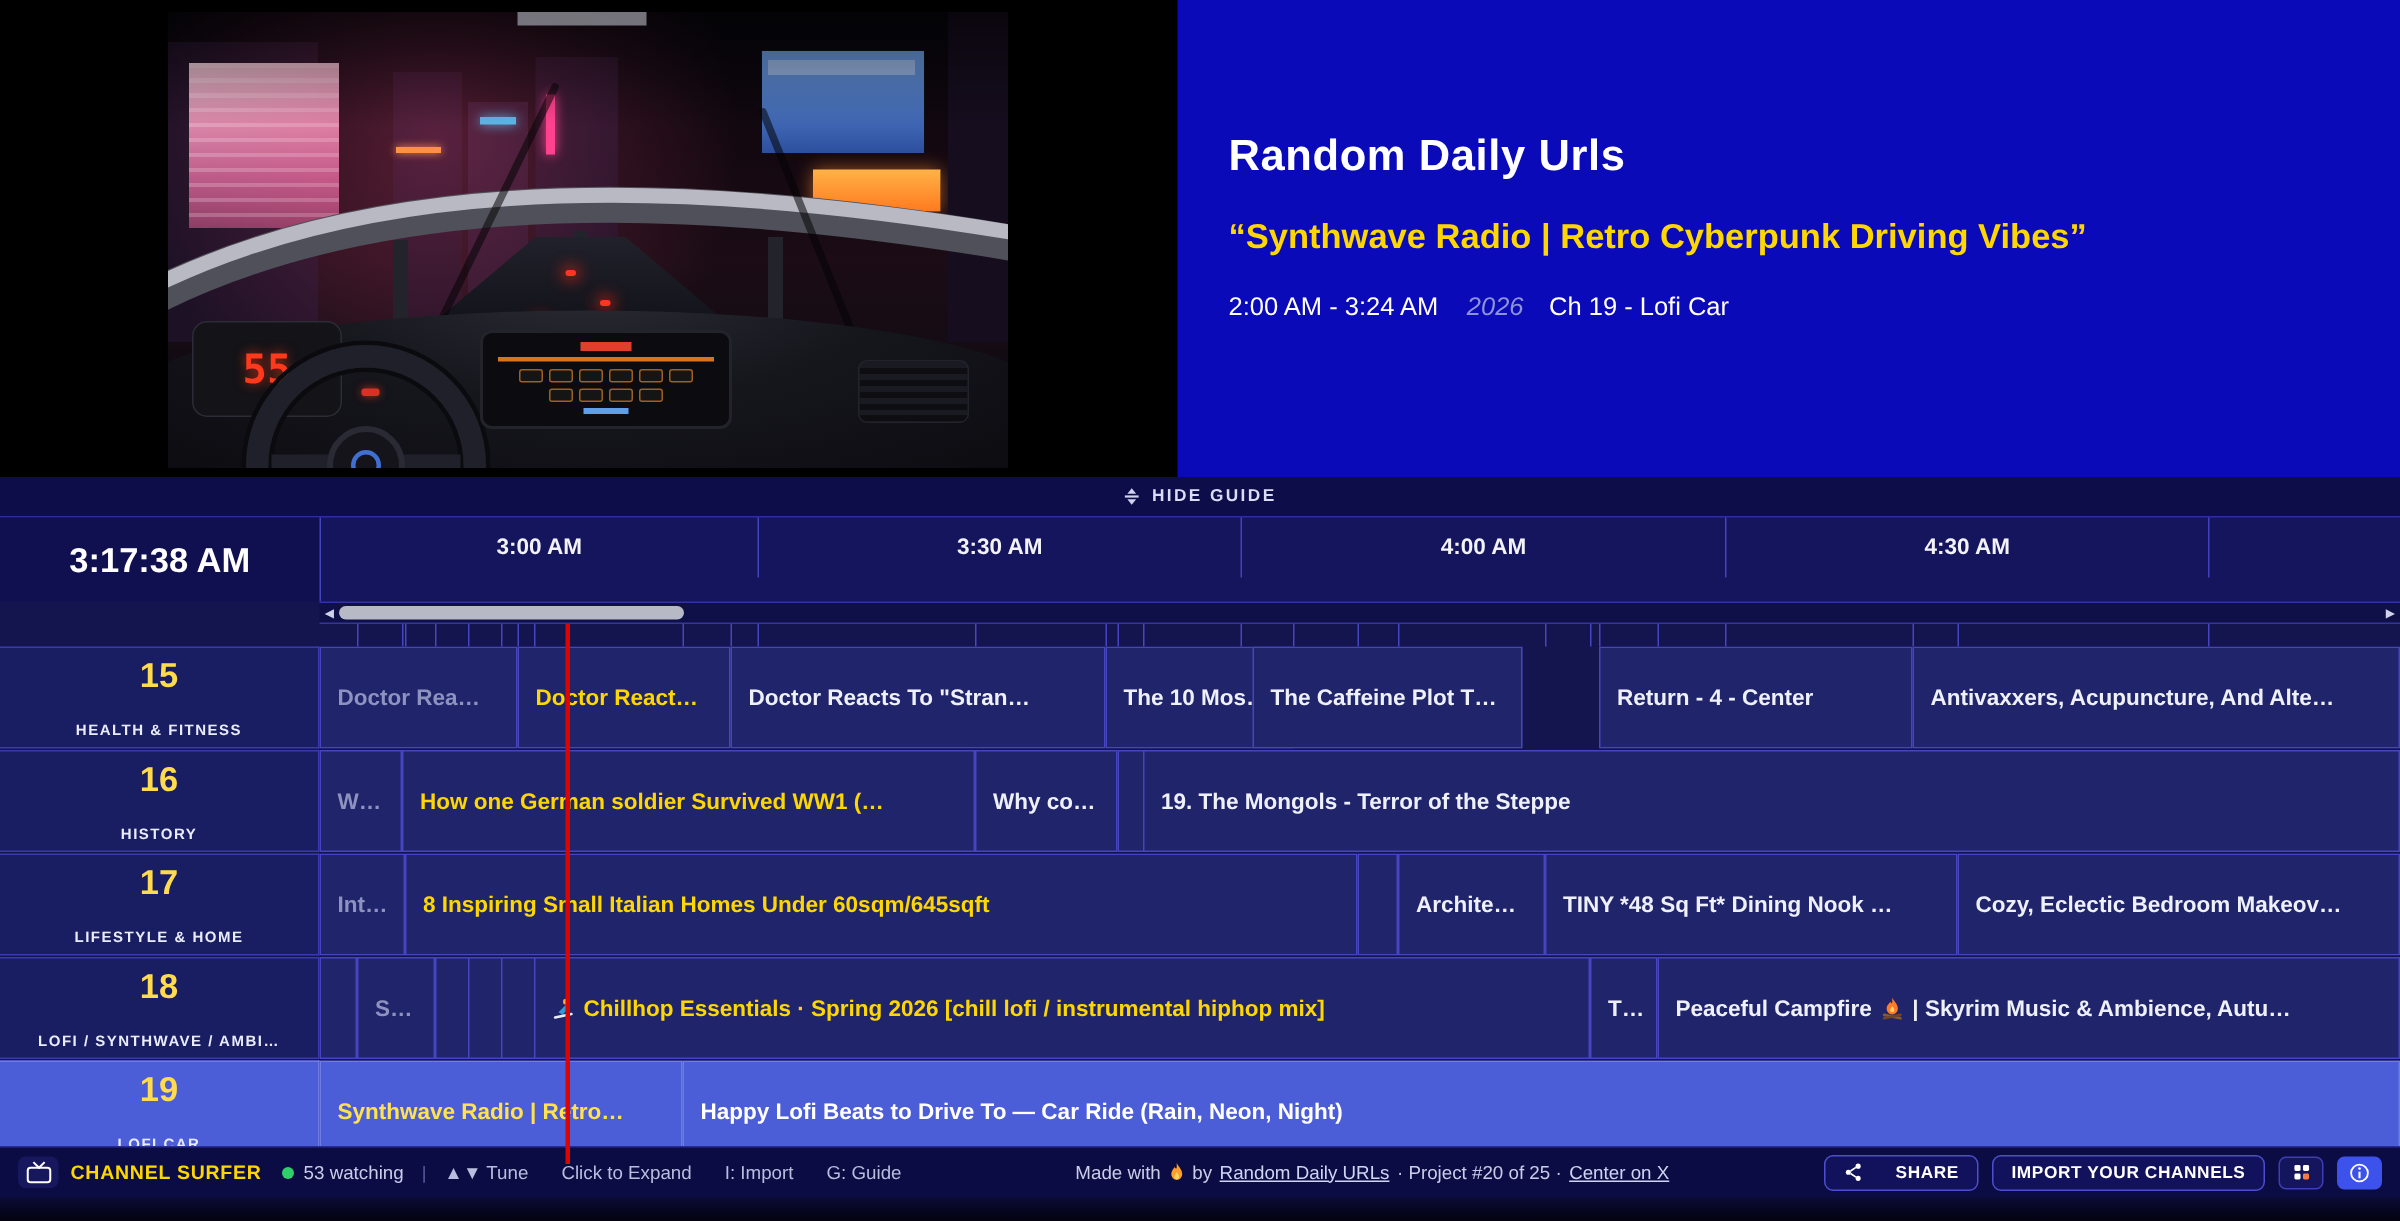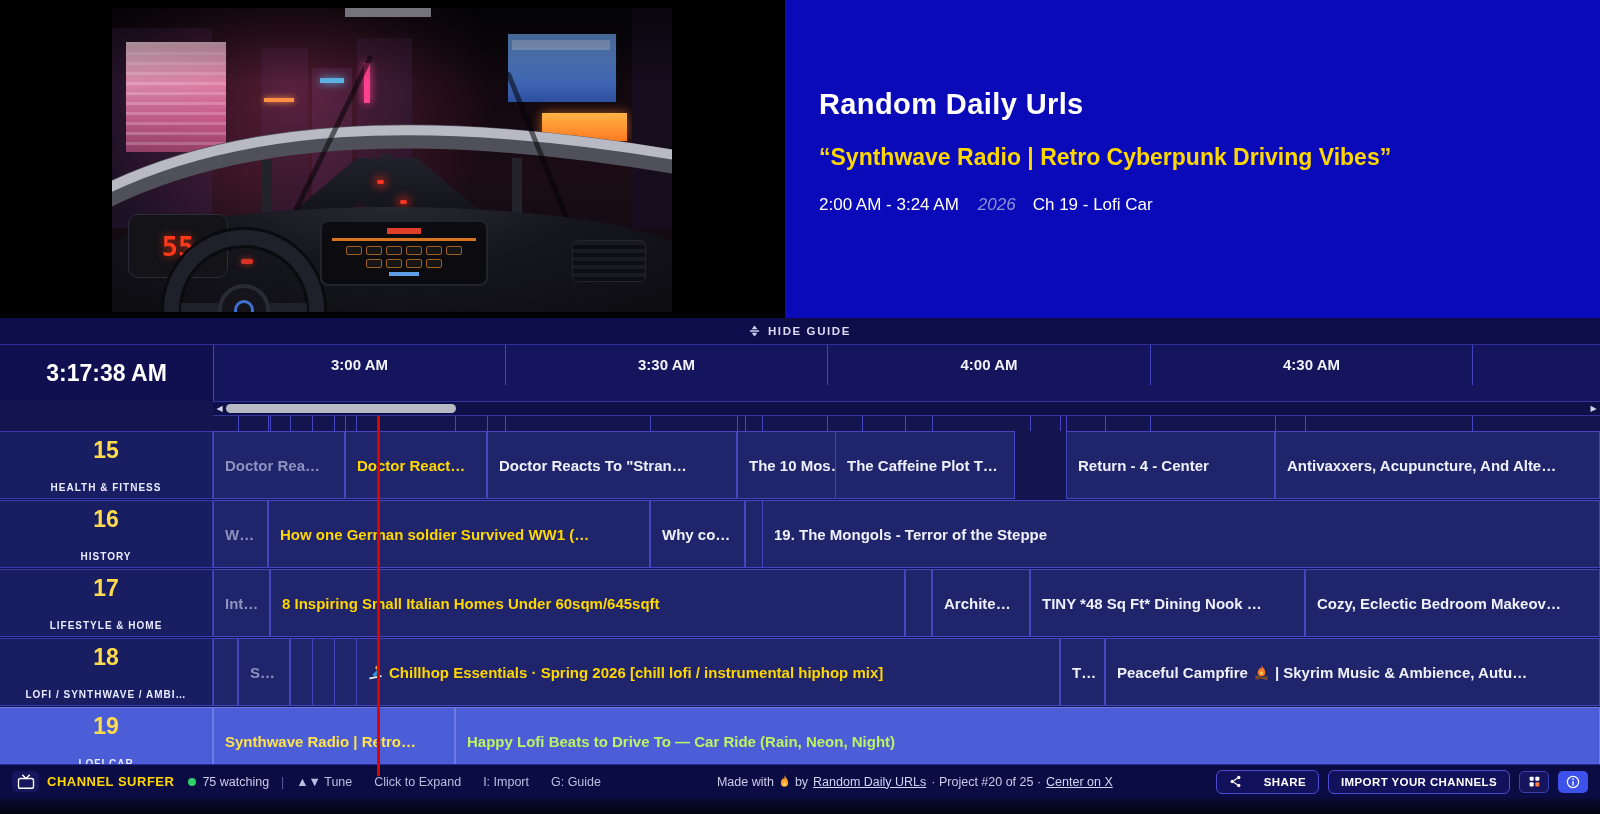--- a/index.html
+++ b/index.html
@@ -87,21 +87,21 @@
   .chname { font-size:10px; font-weight:bold; color:#e9ecff; letter-spacing:1px; text-align:center;
             padding:0 8px; white-space:nowrap; overflow:hidden; max-width:213px; }
   .cells { position:relative; flex:1; overflow:hidden; }
   .prog { position:absolute; top:0; height:68px; background:#20246b; border:1px solid #4545c0;
           display:flex; align-items:center; gap:6px; padding:0 11px; font-size:15px; font-weight:bold;
           color:#eef0fa; white-space:nowrap; overflow:hidden; cursor:pointer; }
   .prog span { flex:0 0 auto; }
   .prog.past { color:#8d92bf; }
   .prog.now  { color:#ffd700; }
   .row.hl .chcell { background:#4b5ed8; border-color:#6d7de4; }
-  .row.hl .prog { background:#4b5ed8; border-color:#6d7de4; color:#bef264; }
+  .row.hl .prog { background:#4b5ed8; border-color:#6d7de4; color:#ffffff; }
   .row.hl .prog.now { color:#ffe24d; }
   .playhead { position:absolute; left:377px; top:0; width:3px; height:360px; background:#dd0400; z-index:6; }
   .pic { display:inline-flex; width:15px; height:15px; }
   .pic svg { width:15px; height:15px; }
 
   
   .statusbar { position:absolute; left:0; right:0; top:764px; height:34px; background:#0c0c44;
                border-top:1px solid #2b2b96; display:flex; align-items:center; padding:6px 12px; }
   .tvbox { width:27px; height:21px; background:#17175e; border-radius:5px; display:flex;
            align-items:center; justify-content:center; flex:none; }
@@ -402,21 +402,21 @@
     <div class="tvbox">
       <span style="display:inline-flex;">
         <svg width="18" height="15" viewBox="0 0 24 20">
             <path d="M7 1l5 5 5-5" stroke="#fff" stroke-width="1.8" fill="none"></path>
             <rect x="2" y="6" width="20" height="13" rx="2.5" stroke="#fff" stroke-width="1.8" fill="none"></rect>
           </svg>
       </span>
     </div>
     <span class="brand">CHANNEL SURFER</span>
     <span class="wdot"></span>
-    <span class="watching">75 watching</span>
+    <span class="watching">53 watching</span>
     <span class="vdiv">|</span>
     <span class="hint">▲▼ Tune</span>
     <span class="hint">Click to Expand</span>
     <span class="hint">I: Import</span>
     <span class="hint">G: Guide</span>
     <div class="credit">
       <span>Made with</span>
       <span style="display:inline-flex;">
         <svg width="11" height="13" viewBox="0 0 12 14">
             <path d="M6 0C7 3 10 4.5 10 8.5A4 4 0 012 8.5C2 6 3.5 4.8 4.5 3.2 5 4.5 6 4.8 6 3.2 6 2 6 1 6 0Z" fill="#ff9e2c"></path>

